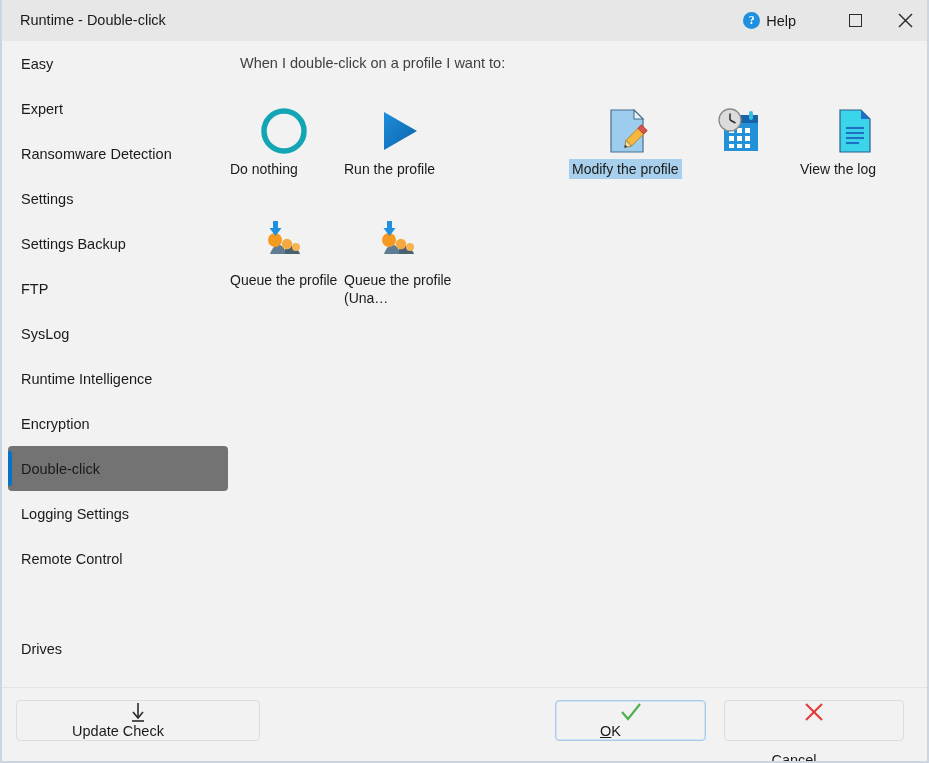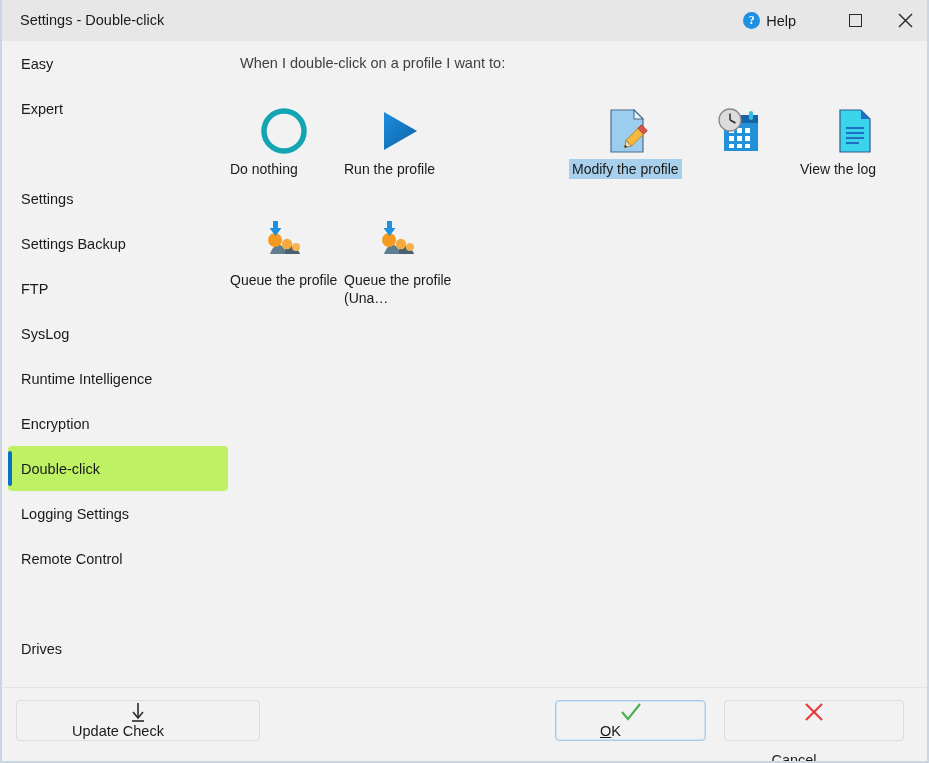--- a/index.html
+++ b/index.html
@@ -98,21 +98,21 @@
     border-radius: 4px;
     cursor: default;
   }
   .side-item .label {
     margin-left: 13px;
     font-size: 14.5px;
     color: #1a1a1a;
     white-space: nowrap;
   }
   .side-item.selected {
-    background: #bef264;
+    background: #737373;
   }
   .side-item.selected::before {
     content: "";
     position: absolute;
     left: 0; top: 5px;
     width: 4px; height: 35px;
     background: #0a71c8;
     border-radius: 2px;
   }
 
@@ -207,21 +207,21 @@
     gap: 29px;
   }
   .acc { text-decoration: underline; }
 </style>
 </head>
 <body>
 
 <div id="window">
 
   <div id="titlebar">
-    <div id="title-text">Settings - Double-click</div>
+    <div id="title-text">Runtime - Double-click</div>
 
     <div id="help-btn">
       <div id="help-icon">?</div>
       <div id="help-label">Help</div>
     </div>
 
     <div class="win-ctrl" id="btn-maximize">
       <span class="glyph"></span>
     </div>
 
@@ -236,20 +236,23 @@
   <div id="sidebar">
 
     <div class="side-item" style="top:0px">
       <span class="label">Easy</span>
       </div>
 
     <div class="side-item" style="top:45px">
       <span class="label">Expert</span>
       </div>
 
+    <div class="side-item" style="top:90px">
+      <span class="label">Ransomware Detection</span>
+      </div>
 
     <div class="side-item" style="top:135px">
       <span class="label">Settings</span>
       </div>
 
     <div class="side-item" style="top:180px">
       <span class="label">Settings Backup</span>
       </div>
 
     <div class="side-item" style="top:225px">

